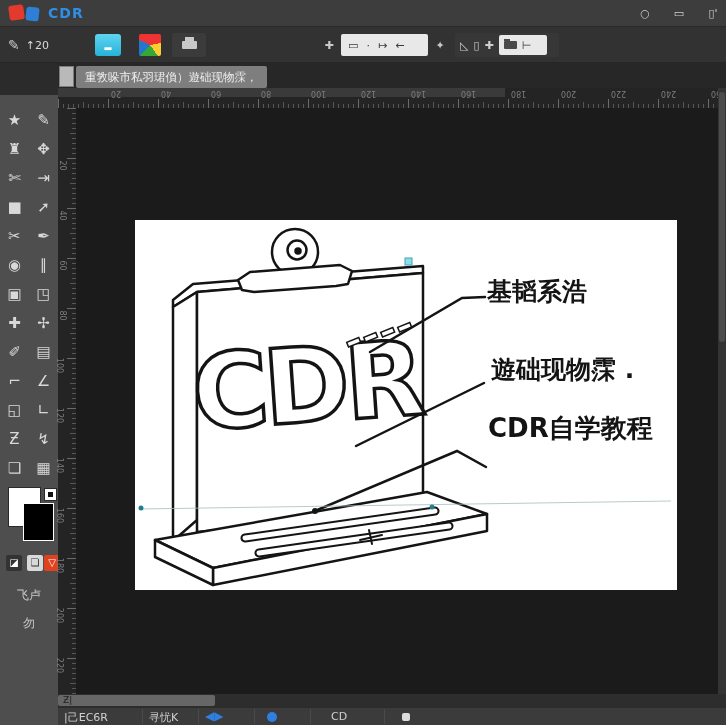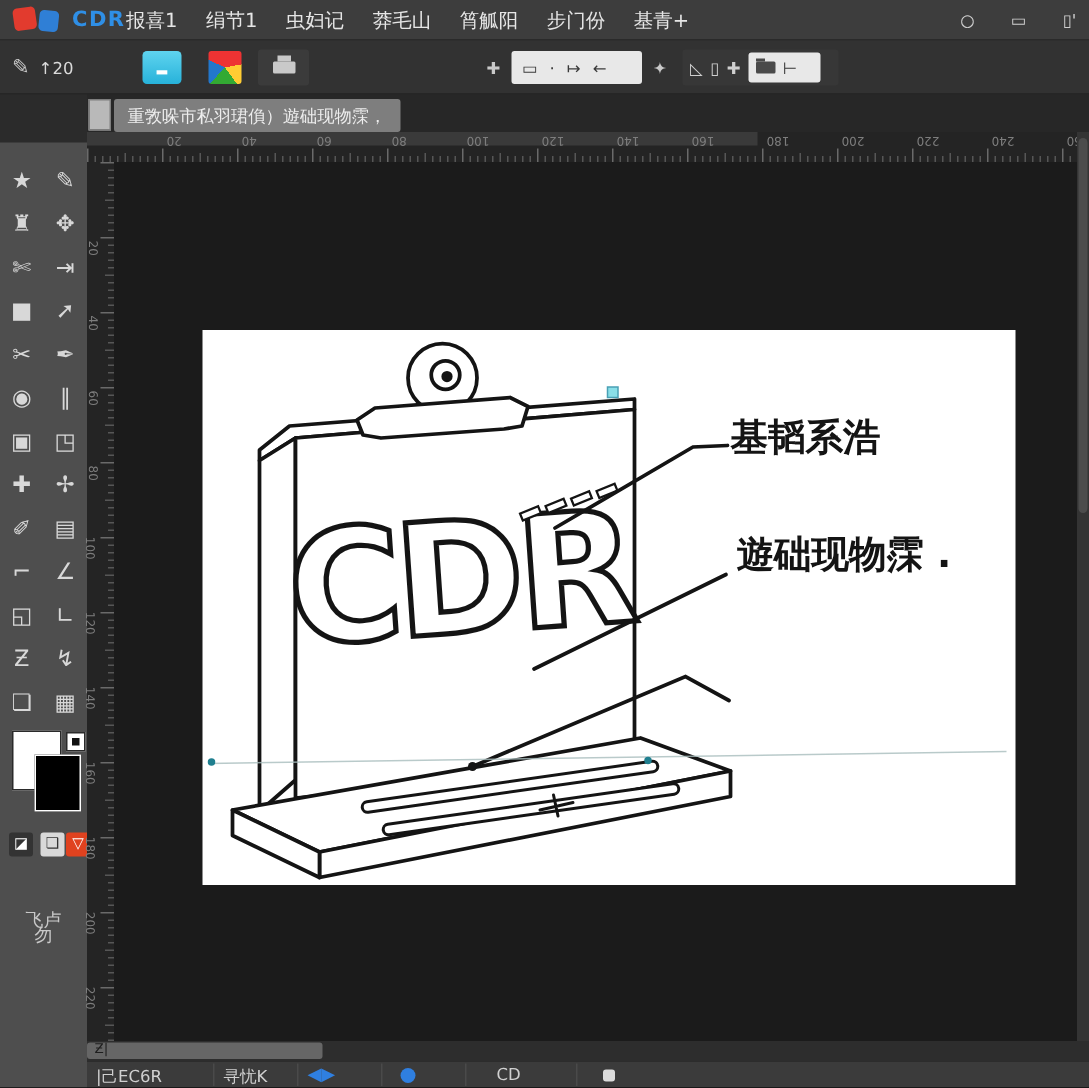--- a/index.html
+++ b/index.html
@@ -84,21 +84,21 @@
   .sw-mini { position:absolute; left:44px; top:1px; width:13px; height:13px; background:#fff;
     border:1px solid #2a2a2a; }
   .sw-mini:after { content:""; position:absolute; left:3px; top:3px; width:5px; height:5px; background:#111; }
   .mini-row { position:absolute; left:0; top:460px; width:58px; height:18px; }
   .mr-ic { position:absolute; top:0; width:16px; height:16px; font-size:10px; line-height:16px;
     text-align:center; border-radius:2px; }
   .mr-1 { left:6px; background:#333; color:#fff; }
   .mr-2 { left:27px; background:#d9d9d9; color:#333; }
   .mr-3 { left:44px; background:#e0421f; color:#fff; }
   .tb-footer { position:absolute; width:58px; text-align:center; color:#c8c8c8; font-size:12px; }
-  .f1 { top:510px; } .f2 { top:520px; }
+  .f1 { top:492px; } .f2 { top:520px; }
   
   .canvas { position:absolute; left:76px; top:108px; width:642px; height:586px; background:#1b1b1b; }
   .artwork { position:absolute; left:59px; top:112px; width:542px; height:370px; background:#fff; }
   .artwork svg { position:absolute; left:0; top:0; }
   .ann { position:absolute; color:#141414; font-weight:bold; white-space:nowrap; line-height:1.1; }
   .a1 { left:352px; top:58px;  font-size:25px; }
   .a2 { left:356px; top:136px; font-size:25px; }
   .a3 { left:353px; top:194px; font-size:26px; }
   .a4 { left:351px; top:232px; font-size:26px; }
   
@@ -119,29 +119,20 @@
 </style>
 </head>
 <body>
 
 <div id="app">
 
   <div class="titlebar">
     <div class="logo-red"></div>
     <div class="logo-blue"></div>
     <div class="logo-text">CDR</div>
-    <div class="menu-items">
-        <span class="mi">报喜1</span>
-        <span class="mi">绢节1</span>
-        <span class="mi">虫妇记</span>
-        <span class="mi">莽毛山</span>
-        <span class="mi">筲觚阳</span>
-        <span class="mi">步门份</span>
-        <span class="mi">基青+</span>
-      </div>
     <div class="win-controls">
       <span class="wc">○</span>
       <span class="wc">▭</span>
       <span class="wc">▯'</span>
     </div>
   </div>
 
   <div class="toolbar">
     <div class="tb-item hist">
       <span>✎</span>
@@ -554,20 +545,21 @@
         </g>
         <circle cx="180" cy="291" r="3" fill="#141414"></circle>
 
         <path d="M4,289 L536,281" stroke="#a8bdbd" stroke-width="1" opacity="0.8"></path>
         <circle cx="6" cy="288" r="2.5" fill="#1f7f8f"></circle>
         <circle cx="297" cy="287" r="2.5" fill="#1f7f8f"></circle>
         <rect x="270" y="38" width="7" height="7" fill="#8adfe8" stroke="#49a0b5"></rect>
       </svg>
       <div class="ann a2">遊础现物霂 .</div>
       <div class="ann a1">基韬系浩</div>
+      <div class="ann a3">CDR自学教程</div>
     </div>
   </div>
 
   <div class="vscroll">
     <div class="vthumb"></div>
   </div>
   <div class="hscroll">
     <div class="hthumb">
       <span>Ƶ|</span>
     </div>

